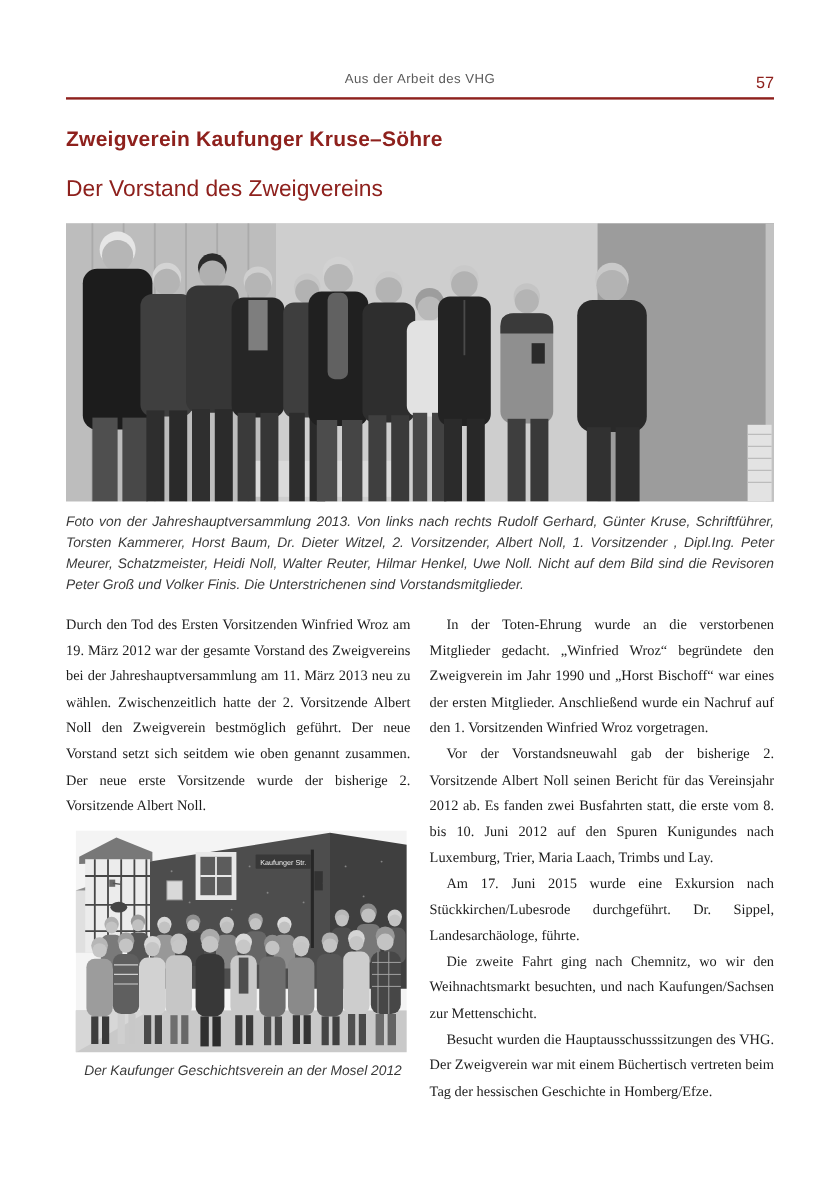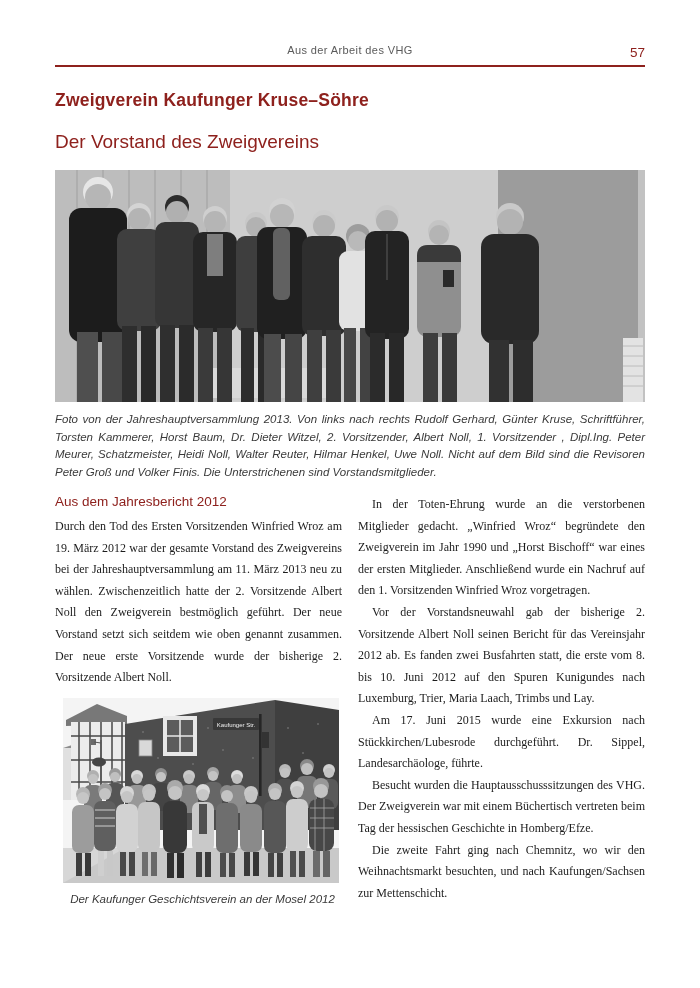--- a/index.html
+++ b/index.html
@@ -1,18 +1,18 @@
 <!DOCTYPE html>
 <html lang="de"><head>
 <meta charset="utf-8">
 <style>
   html,body { margin:0; padding:0; background:#ffffff; }
   .page {
     width:700px; height:988px; background:#ffffff; position:relative;
-    box-sizing:border-box; padding:0 55px; overflow:hidden;
+    box-sizing:border-box; padding:16px 55px; overflow:hidden;
     font-family:"Liberation Serif", serif; color:#1c1c1c;
     --accent:#8e211d;
   }
   .page-header {
     position:relative; padding-top:44px; padding-bottom:9px;
     display:flex; justify-content:center;
     border-bottom:2px solid var(--accent);
     font-family:"Liberation Sans", sans-serif; font-size:11px;
     color:#5a5a5a; letter-spacing:.4px;
   }
@@ -190,21 +190,20 @@
           <rect x="458" y="170" width="20" height="62" fill="#2d2d2d"></rect>
         </g>
     </svg>
   </figure>
 
   <figcaption class="caption">Foto von der Jahreshauptversammlung 2013. Von links nach rechts Rudolf Gerhard, Günter Kruse, Schriftführer, Torsten Kammerer, Horst Baum, Dr. Dieter Witzel, 2. Vorsitzender, Albert Noll, 1. Vorsitzender , Dipl.Ing. Peter Meurer, Schatzmeister, Heidi Noll, Walter Reuter, Hilmar Henkel, Uwe Noll. Nicht auf dem Bild sind die Revisoren Peter Groß und Volker Finis. Die Unterstrichenen sind Vorstandsmitglieder.</figcaption>
 
   <section class="columns">
 
     <div class="col col-left">
-      <h3 class="subsection-heading">Aus dem Jahresbericht 2012</h3>
       <p class="body">Durch den Tod des Ersten Vorsitzenden Winfried Wroz am 19. März 2012 war der gesamte Vorstand des Zweigvereins bei der Jahreshauptversammlung am 11. März 2013 neu zu wählen. Zwischenzeitlich hatte der 2. Vorsitzende Albert Noll den Zweigverein bestmöglich geführt. Der neue Vorstand setzt sich seitdem wie oben genannt zusammen. Der neue erste Vorsitzende wurde der bisherige 2. Vorsitzende Albert Noll.</p>
 
       <figure class="photo2">
         <svg width="276" height="185" viewBox="0 0 276 185" xmlns="http://www.w3.org/2000/svg" role="img">
 
           <rect x="0" y="0" width="276" height="185" fill="#f4f4f4"></rect>
 
           <rect x="0" y="50" width="18" height="52" fill="#e0e0e0"></rect>
           <polygon points="0,50 18,44 18,50" fill="#8d8d8d"></polygon>
 
@@ -406,19 +405,19 @@
           </g>
         </svg>
       </figure>
       <figcaption class="caption2">Der Kaufunger Geschichtsverein an der Mosel 2012</figcaption>
     </div>
 
     <div class="col col-right">
       <p class="body">In der Toten-Ehrung wurde an die verstorbenen Mitglieder gedacht. „Winfried Wroz“ begründete den Zweigverein im Jahr 1990 und „Horst Bischoff“ war eines der ersten Mitglieder. Anschließend wurde ein Nachruf auf den 1. Vorsitzenden Winfried Wroz vorgetragen.</p>
       <p class="body">Vor der Vorstandsneuwahl gab der bisherige 2. Vorsitzende Albert Noll seinen Bericht für das Vereinsjahr 2012 ab. Es fanden zwei Busfahrten statt, die erste vom 8. bis 10. Juni 2012 auf den Spuren Kunigundes nach Luxemburg, Trier, Maria Laach, Trimbs und Lay.</p>
       <p class="body">Am 17. Juni 2015 wurde eine Exkursion nach Stückkirchen/Lubesrode durchgeführt. Dr. Sippel, Landesarchäologe, führte.</p>
+      <p class="body">Die zweite Fahrt ging nach Chemnitz, wo wir den Weihnachtsmarkt besuchten, und nach Kaufungen/Sachsen zur Mettenschicht.</p>
       <p class="body">Besucht wurden die Hauptausschusssitzungen des VHG. Der Zweigverein war mit einem Büchertisch vertreten beim Tag der hessischen Geschichte in Homberg/Efze.</p>
-      <p class="body">Die zweite Fahrt ging nach Chemnitz, wo wir den Weihnachtsmarkt besuchten, und nach Kaufungen/Sachsen zur Mettenschicht.</p>
     </div>
 
   </section>
 
 </div>
 
 </body></html>

